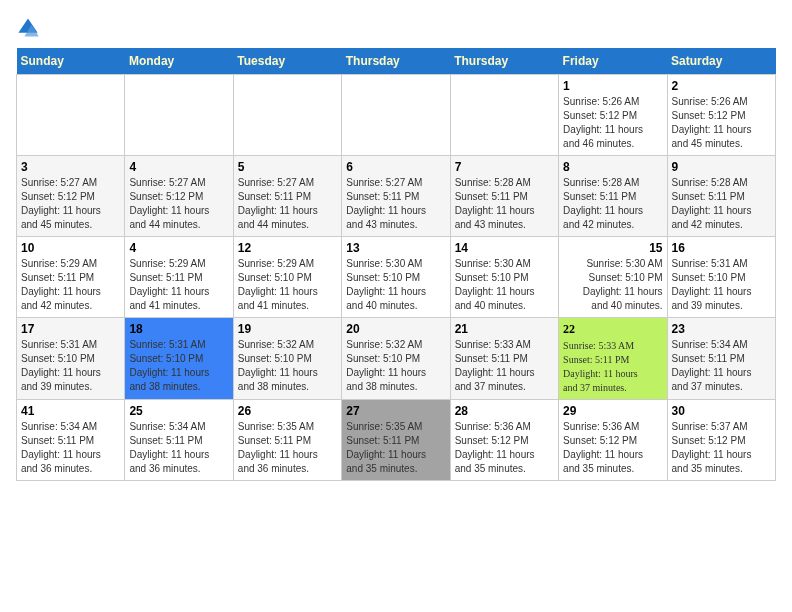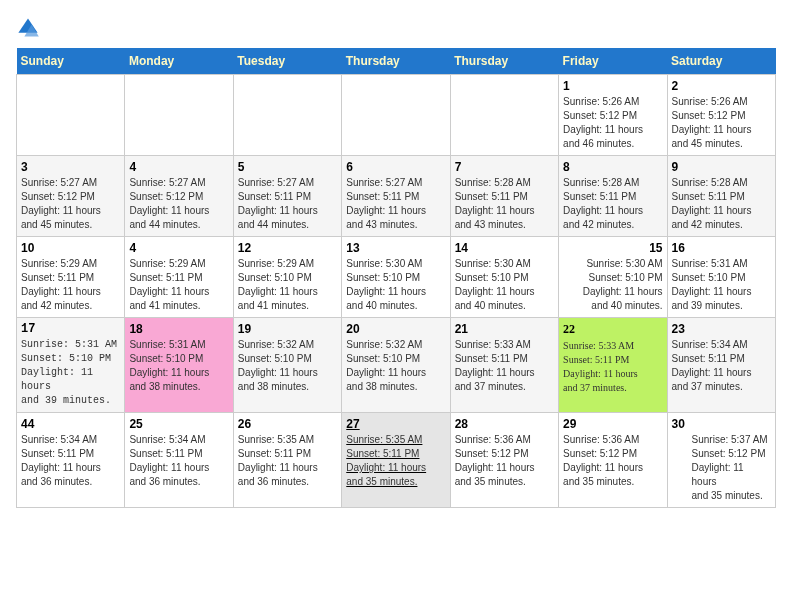--- a/index.html
+++ b/index.html
@@ -236,28 +236,28 @@
         </td>
         <td style="background: rgb(255, 255, 255);">
           <span class="day-number">16</span>
           <div class="day-info" style="white-space: pre-line;">Sunrise: 5:31 AM
 Sunset: 5:10 PM
 Daylight: 11 hours
 and 39 minutes.</div>
         </td>
       </tr>
       <tr>
-        <td style="background: rgb(245, 245, 245); font-family: Liberation Mono, monospace;">
+        <td style="background: rgb(245, 245, 245);">
           <span class="day-number">17</span>
           <div class="day-info" style="white-space: pre-line;">Sunrise: 5:31 AM
 Sunset: 5:10 PM
 Daylight: 11 hours
 and 39 minutes.</div>
         </td>
-        <td style="background: #f9a8d4; margin-left: 16px;">
+        <td style="background: #3b82f6; margin-left: 16px;">
           <span class="day-number">18</span>
           <div class="day-info" style="white-space: pre-line;">Sunrise: 5:31 AM
 Sunset: 5:10 PM
 Daylight: 11 hours
 and 38 minutes.</div>
         </td>
         <td style="background: rgb(245, 245, 245);">
           <span class="day-number">19</span>
           <div class="day-info" style="white-space: pre-line;">Sunrise: 5:32 AM
 Sunset: 5:10 PM
@@ -288,41 +288,41 @@
         <td style="background: rgb(245, 245, 245);">
           <span class="day-number">23</span>
           <div class="day-info" style="white-space: pre-line;">Sunrise: 5:34 AM
 Sunset: 5:11 PM
 Daylight: 11 hours
 and 37 minutes.</div>
         </td>
       </tr>
       <tr>
         <td style="background: rgb(255, 255, 255);">
-          <span class="day-number">44</span>
+          <span class="day-number">41</span>
           <div class="day-info" style="white-space: pre-line;">Sunrise: 5:34 AM
 Sunset: 5:11 PM
 Daylight: 11 hours
 and 36 minutes.</div>
         </td>
         <td style="background: rgb(255, 255, 255);">
           <span class="day-number">25</span>
           <div class="day-info" style="white-space: pre-line;">Sunrise: 5:34 AM
 Sunset: 5:11 PM
 Daylight: 11 hours
 and 36 minutes.</div>
         </td>
         <td style="background: rgb(255, 255, 255);">
           <span class="day-number">26</span>
           <div class="day-info" style="white-space: pre-line;">Sunrise: 5:35 AM
 Sunset: 5:11 PM
 Daylight: 11 hours
 and 36 minutes.</div>
         </td>
-        <td style="background: #e5e5e5; text-decoration: underline;">
+        <td style="background: #a3a3a3;">
           <span class="day-number">27</span>
           <div class="day-info" style="white-space: pre-line;">Sunrise: 5:35 AM
 Sunset: 5:11 PM
 Daylight: 11 hours
 and 35 minutes.</div>
         </td>
         <td style="background: rgb(255, 255, 255);">
           <span class="day-number">28</span>
           <div class="day-info" style="white-space: pre-line;">Sunrise: 5:36 AM
 Sunset: 5:12 PM
@@ -331,20 +331,20 @@
         </td>
         <td style="background: rgb(255, 255, 255);">
           <span class="day-number">29</span>
           <div class="day-info" style="white-space: pre-line;">Sunrise: 5:36 AM
 Sunset: 5:12 PM
 Daylight: 11 hours
 and 35 minutes.</div>
         </td>
         <td style="background: rgb(255, 255, 255);">
           <span class="day-number">30</span>
-          <div class="day-info" style="white-space: pre-line; margin-left: 20px;">Sunrise: 5:37 AM
+          <div class="day-info" style="white-space: pre-line;">Sunrise: 5:37 AM
 Sunset: 5:12 PM
 Daylight: 11 hours
 and 35 minutes.</div>
         </td>
       </tr>
     </tbody>
 </table>
 
 </body></html>

